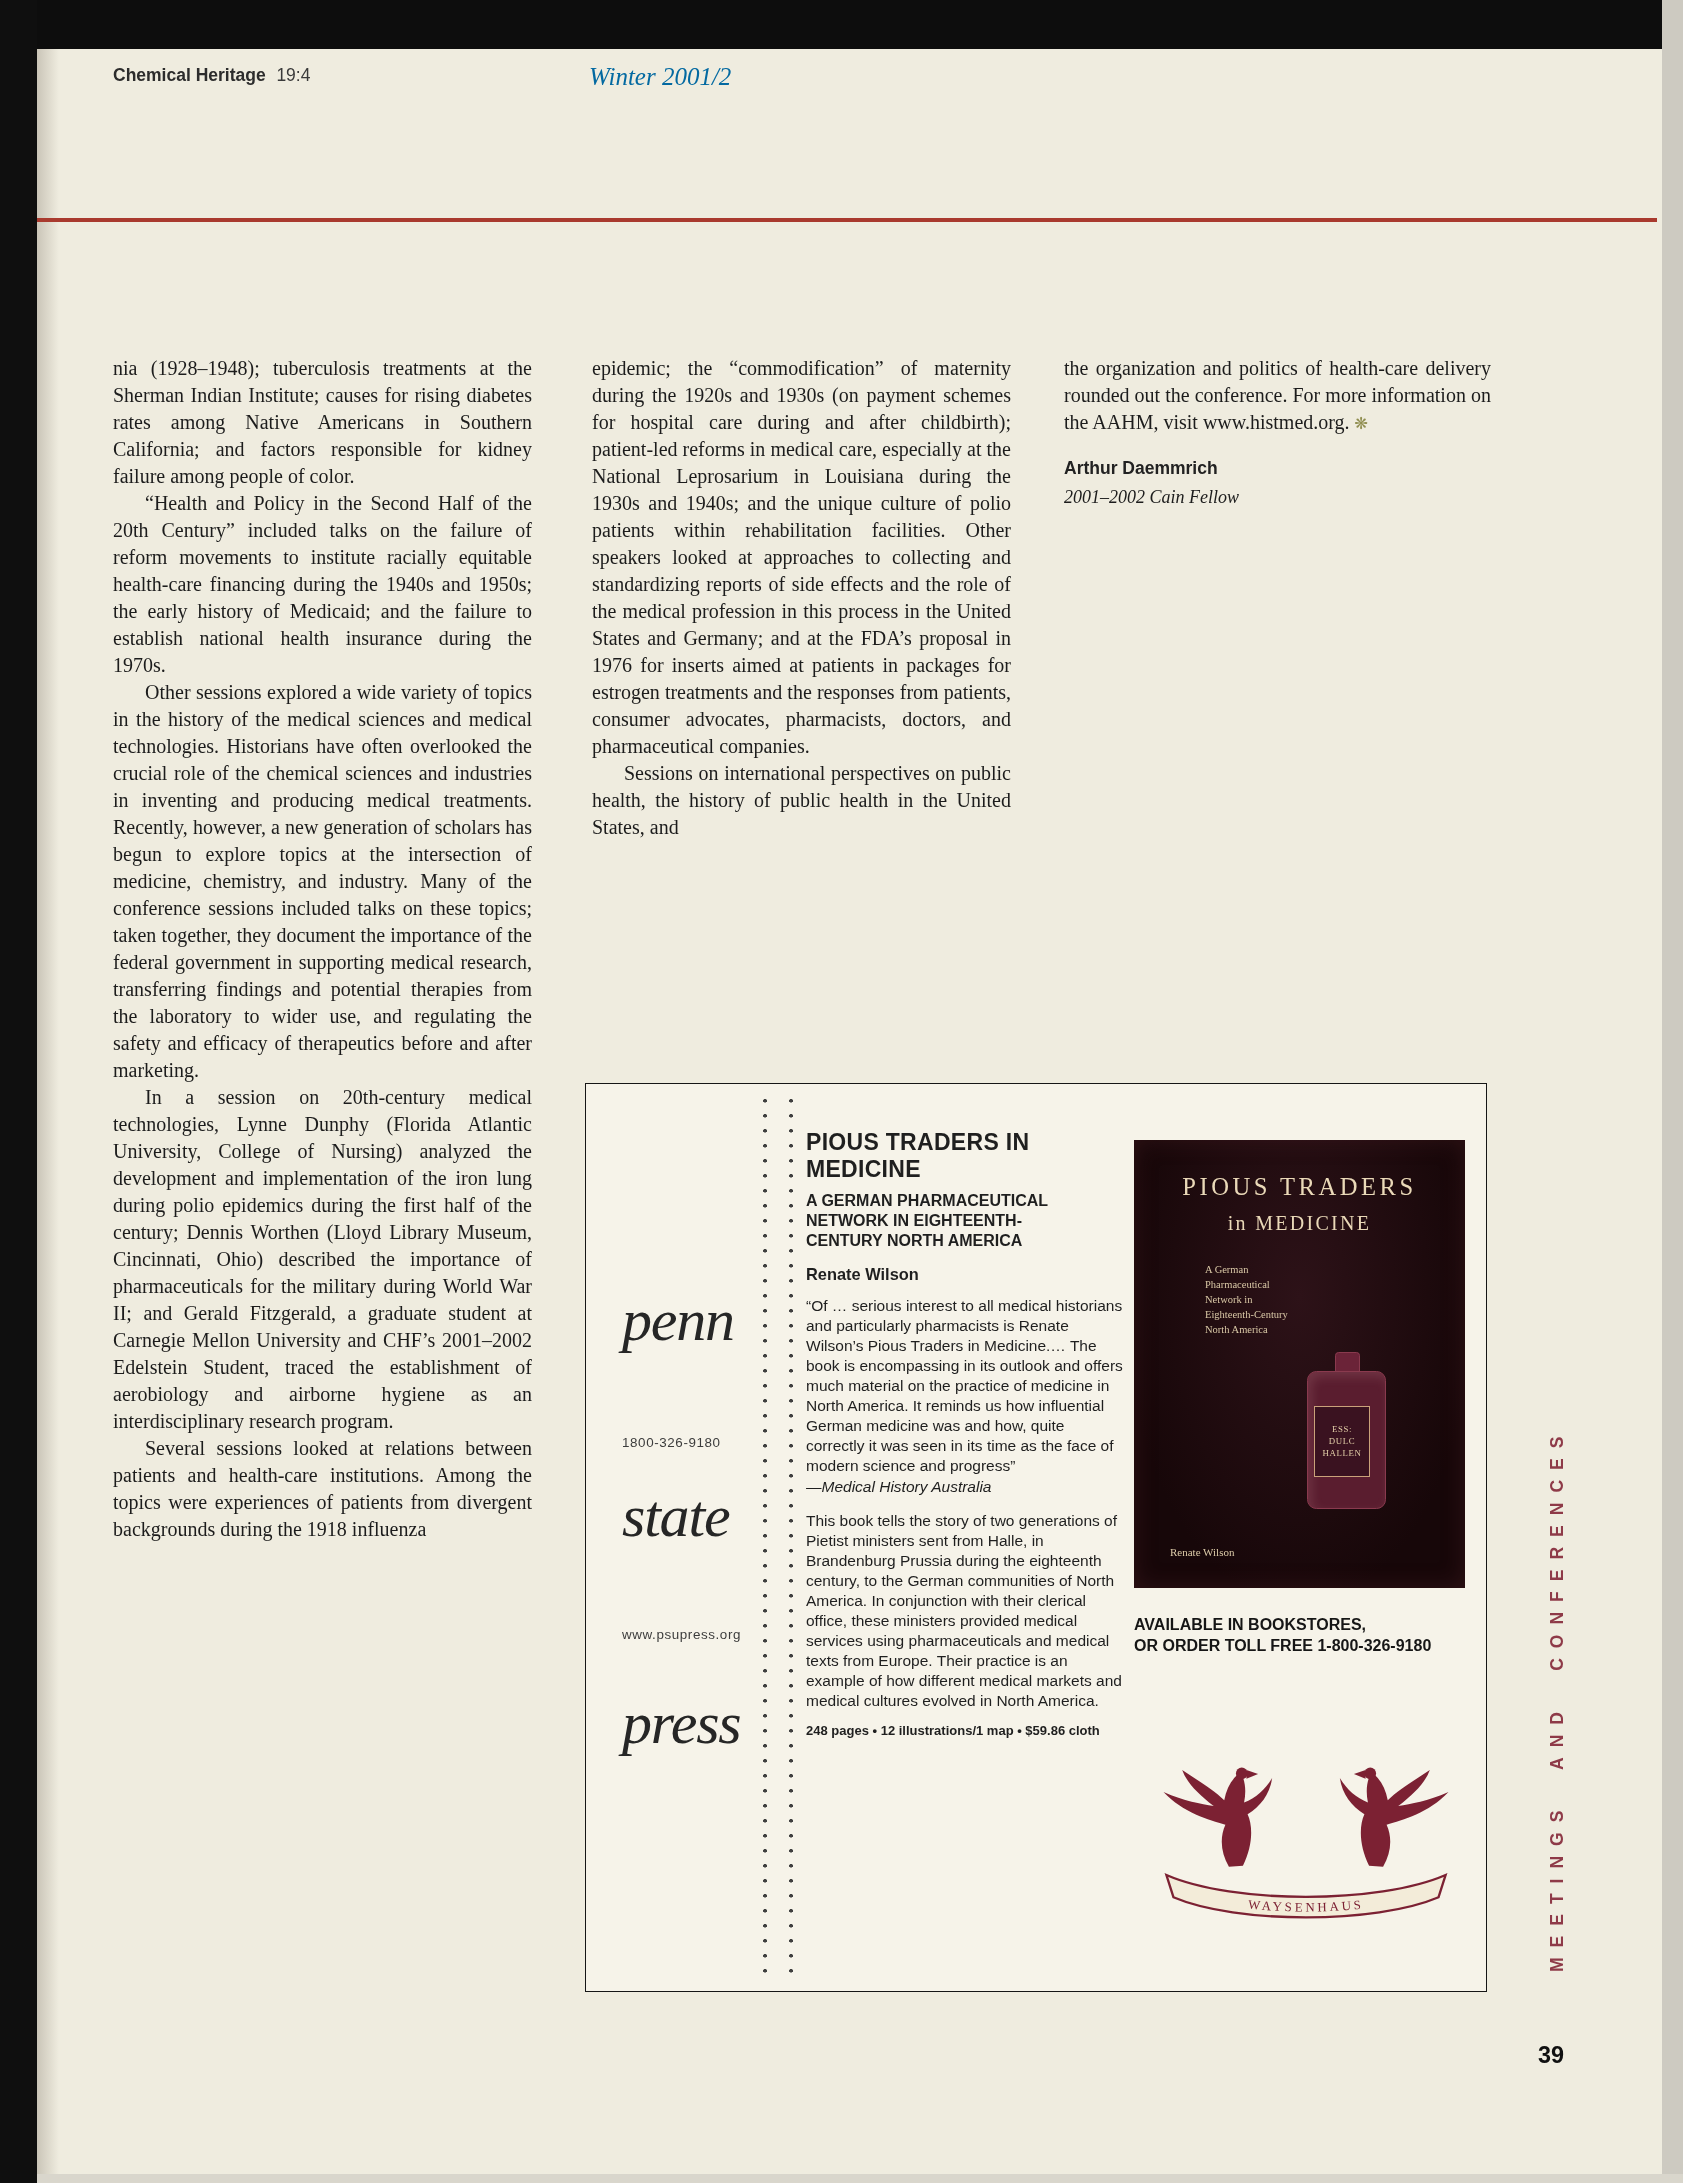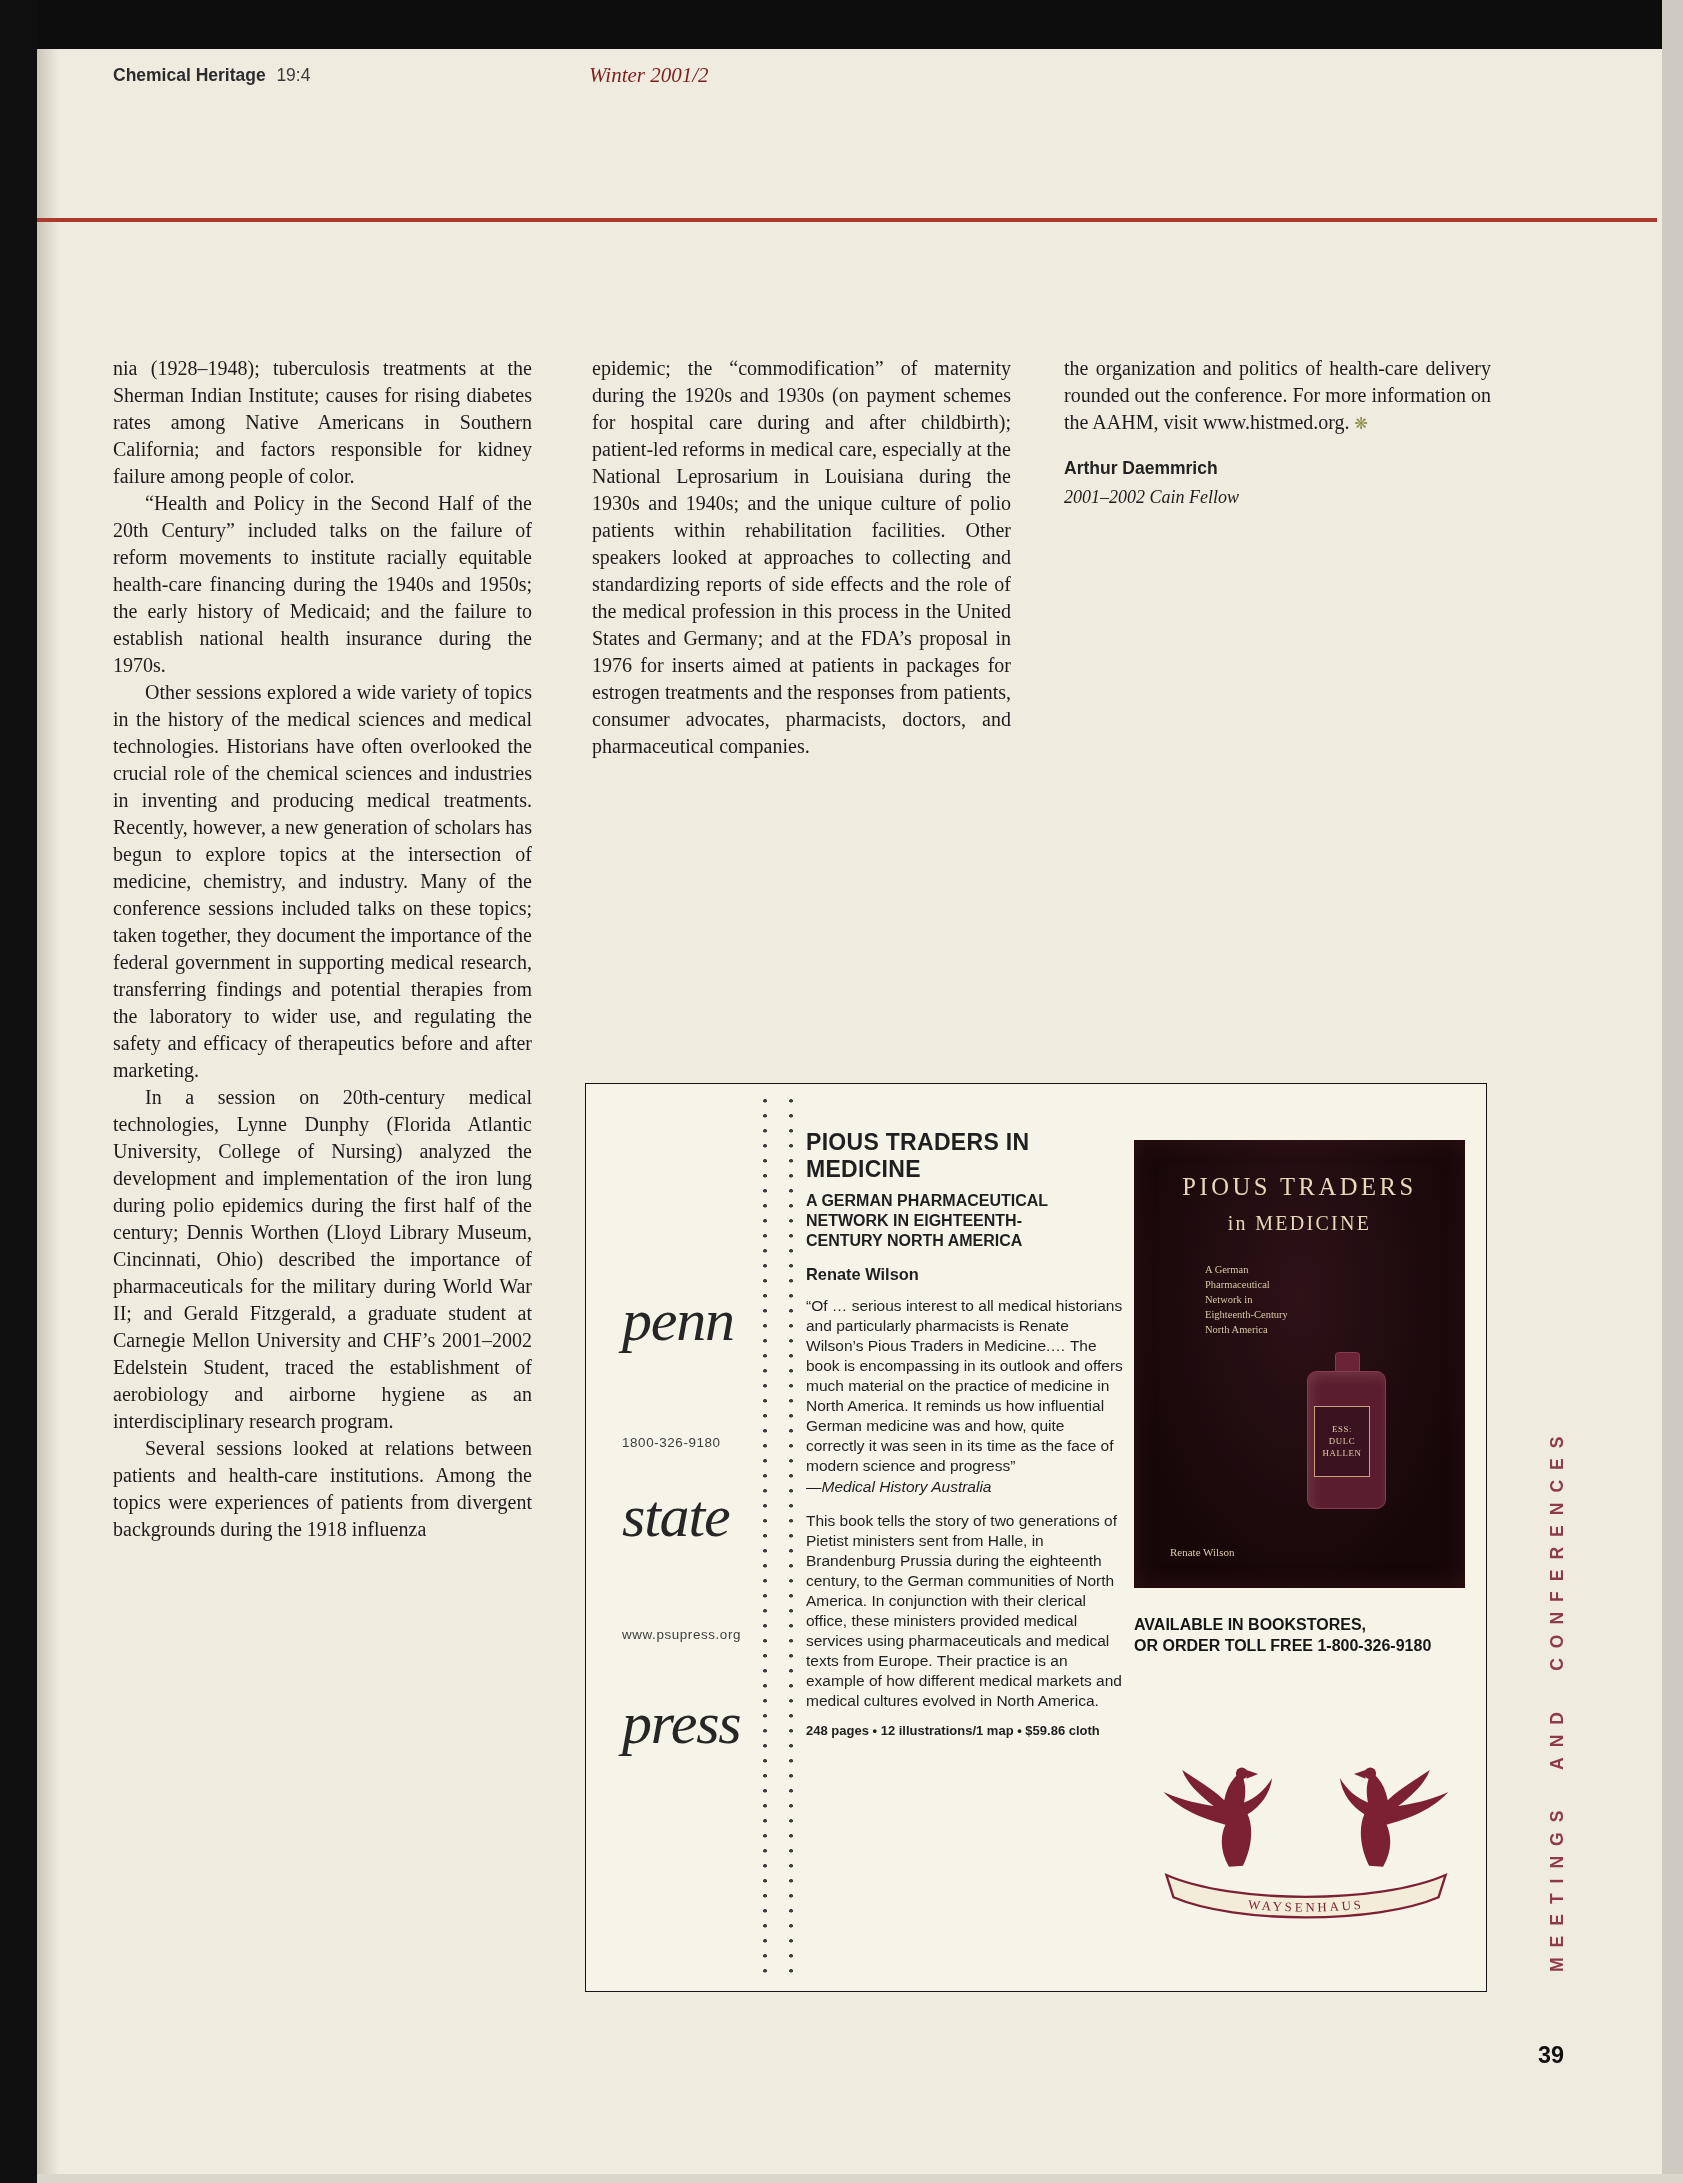--- a/index.html
+++ b/index.html
@@ -14,21 +14,21 @@
   .scan-bar-left{position:absolute;left:0;top:0;width:37px;height:2183px;background:#0f0f0f;}
   .left-shadow{position:absolute;left:37px;top:49px;width:22px;height:2134px;
     background:linear-gradient(to right, rgba(70,58,44,.22), rgba(70,58,44,0));}
   .edge-right{position:absolute;right:0;top:0;width:22px;height:2183px;background:#cdcac1;}
   .edge-bottom{position:absolute;left:37px;bottom:0;width:1647px;height:9.4px;background:#d9d6cc;}
   .rule-red{position:absolute;left:37px;top:218px;width:1620px;height:3.5px;background:#a93a2e;}
 
   .journal-header{position:absolute;left:113px;top:65px;font-family:"Liberation Sans", sans-serif;font-size:17.5px;color:#2c2c2c;}
   .journal-name{font-weight:bold;}
   .issue-number{font-weight:normal;color:#3a3a3a;margin-left:5.8px;}
-  .issue-date{position:absolute;left:589px;top:63px;font-family:"Liberation Serif", serif;font-style:italic;font-size:21px;color:#7f1d1d;}
+  .issue-date{position:absolute;left:589px;top:63px;font-family:"Liberation Serif", serif;font-style:italic;font-size:25px;color:#0369a1;}
 
   .col{position:absolute;top:355px;width:419px;font-size:20px;line-height:27px;text-align:justify;color:#1c1c1c;}
   .col p{margin:0;}
   .col p.indent{text-indent:32px;}
   #col1{left:113px;}
   #col2{left:592px;}
   #col3{left:1064px;width:427px;}
   .orn{color:#8f8d4f;font-size:16.4px;margin-left:4.7px;}
   .byline-name{font-family:"Liberation Sans", sans-serif;font-weight:bold;font-size:17.5px;margin-top:17.5px;color:#222;}
   .byline-title{font-style:italic;font-size:18px;margin-top:2.3px;}
@@ -108,20 +108,21 @@
 <div class="col" id="col1">
   <p>nia (1928–1948); tuberculosis treatments at the Sherman Indian Institute; causes for rising diabetes rates among Native Americans in Southern California; and factors responsible for kidney failure among people of color.</p>
   <p class="indent">“Health and Policy in the Second Half of the 20th Century” included talks on the failure of reform movements to institute racially equitable health-care financing during the 1940s and 1950s; the early history of Medicaid; and the failure to establish national health insurance during the 1970s.</p>
   <p class="indent">Other sessions explored a wide variety of topics in the history of the medical sciences and medical technologies. Historians have often overlooked the crucial role of the chemical sciences and industries in inventing and producing medical treatments. Recently, however, a new generation of scholars has begun to explore topics at the intersection of medicine, chemistry, and industry. Many of the conference sessions included talks on these topics; taken together, they document the importance of the federal government in supporting medical research, transferring findings and potential therapies from the laboratory to wider use, and regulating the safety and efficacy of therapeutics before and after marketing.</p>
   <p class="indent">In a session on 20th-century medical technologies, Lynne Dunphy (Florida Atlantic University, College of Nursing) analyzed the development and implementation of the iron lung during polio epidemics during the first half of the century; Dennis Worthen (Lloyd Library Museum, Cincinnati, Ohio) described the importance of pharmaceuticals for the military during World War II; and Gerald Fitzgerald, a graduate student at Carnegie Mellon University and CHF’s 2001–2002 Edelstein Student, traced the establishment of aerobiology and airborne hygiene as an interdisciplinary research program.</p>
   <p class="indent">Several sessions looked at relations between patients and health-care institutions. Among the topics were experiences of patients from divergent backgrounds during the 1918 influenza</p>
 </div>
 
 <div class="col" id="col2">
   <p>epidemic; the “commodification” of maternity during the 1920s and 1930s (on payment schemes for hospital care during and after childbirth); patient-led reforms in medical care, especially at the National Leprosarium in Louisiana during the 1930s and 1940s; and the unique culture of polio patients within rehabilitation facilities. Other speakers looked at approaches to collecting and standardizing reports of side effects and the role of the medical profession in this process in the United States and Germany; and at the FDA’s proposal in 1976 for inserts aimed at patients in packages for estrogen treatments and the responses from patients, consumer advocates, pharmacists, doctors, and pharmaceutical companies.</p>
+  <p class="indent">Sessions on international perspectives on public health, the history of public health in the United States, and</p>
 </div>
 
 <div class="col" id="col3">
   <p><span>the organization and politics of health-care delivery rounded out the conference. For more information on the AAHM, visit www.histmed.org.</span><span class="orn">❋</span></p>
   <div class="byline-name">Arthur Daemmrich</div>
   <div class="byline-title">2001–2002 Cain Fellow</div>
 </div>
 
 <div class="ad">
   <div class="ad-logo-word logo-penn">penn</div>

